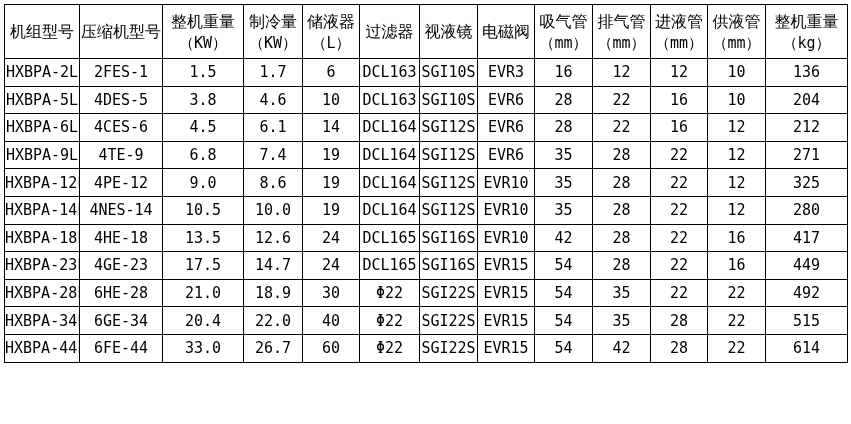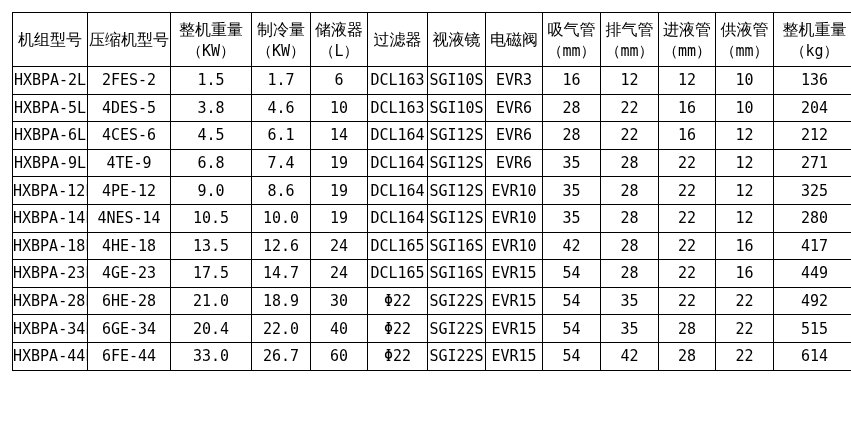--- a/index.html
+++ b/index.html
@@ -4,21 +4,21 @@
 <style>
   html, body {
     margin: 0;
     padding: 0;
     background: #ffffff;
     width: 851px;
     height: 424px;
     overflow: hidden;
   }
   .table-wrap {
-    padding: 12px;
+    padding: 4px;
   }
   table.spec-table {
     border-collapse: collapse;
     table-layout: fixed;
     width: 843px;
     color: #000000;
     font-family: "DejaVu Sans Mono", "Liberation Mono", monospace;
   }
   table.spec-table th,
   table.spec-table td {
@@ -126,21 +126,21 @@
         </th>
         <th>
           <div class="h-label">整机重量</div>
           <div class="h-unit">（kg）</div>
         </th>
       </tr>
     </thead>
     <tbody>
         <tr>
           <td>HXBPA-2L</td>
-          <td>2FES-2</td>
+          <td>2FES-1</td>
           <td>1.5</td>
           <td>1.7</td>
           <td>6</td>
           <td>DCL163</td>
           <td>SGI10S</td>
           <td>EVR3</td>
           <td>16</td>
           <td>12</td>
           <td>12</td>
           <td>10</td>

